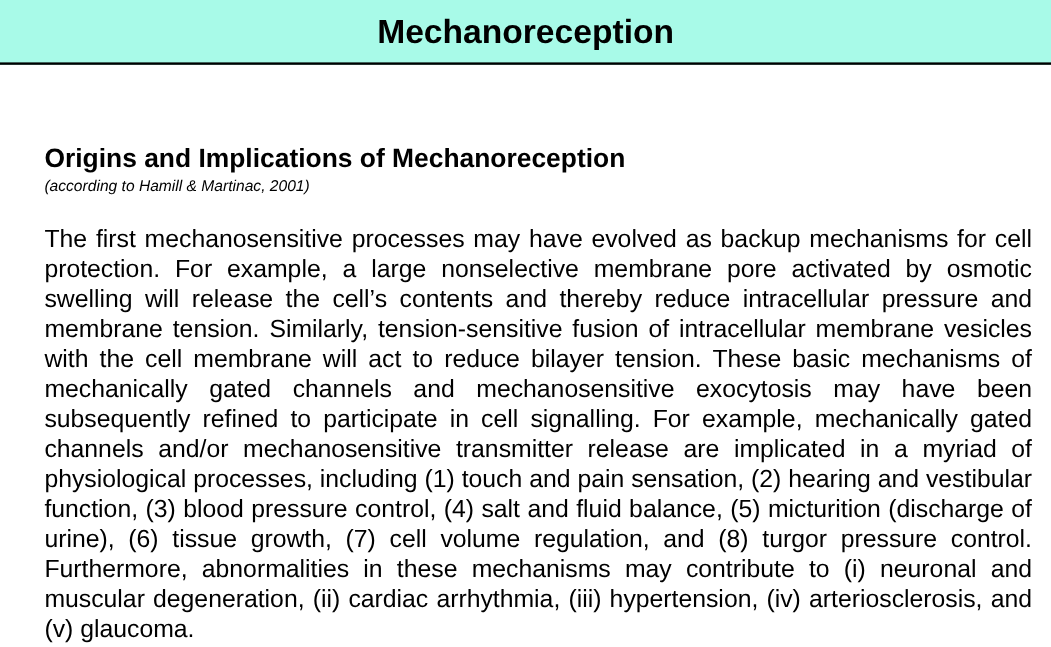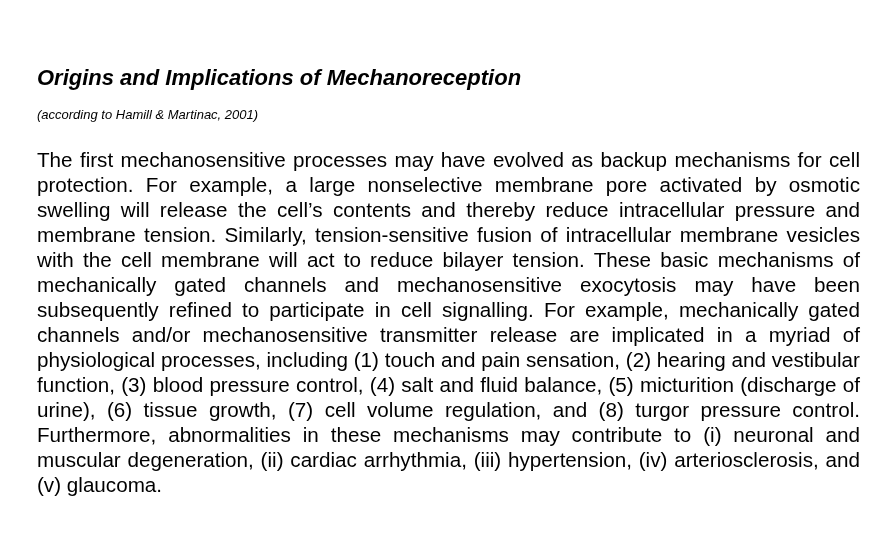--- a/index.html
+++ b/index.html
@@ -38,43 +38,45 @@
     padding-top: 2px;
   }
   .content {
     padding: 0 16px 0 37px; 
   }
   .section-title {
     margin: 66px 0 0 0;
     font-size: 22px;
     line-height: 24px;
     font-weight: bold;
-    font-style: italic;
   }
   .section-subtitle {
-    margin-top: 16px;
+    margin-top: 2px;
     font-size: 13px;
     line-height: 17px;
     font-style: italic;
     font-weight: normal;
   }
   .body-text {
     margin: 24px 0 0 0;
     font-size: 20.65px;
     line-height: 25px;
     text-align: justify;
     text-align-last: left;
   }
   .body-text b { font-weight: normal; }
 </style>
 </head>
 <body>
 
 <div class="slide">
 
+  <header class="slide-header">
+    <h1 class="slide-title">Mechanoreception</h1>
+  </header>
 
   <main class="content">
 
     <h2 class="section-title">Origins and Implications of Mechanoreception</h2>
 
     <div class="section-subtitle">(according to Hamill &amp; Martinac, 2001)</div>
 
     <p class="body-text"><span>The </span><b>first mechanosensitive processes</b><span> may have evolved as backup mechanisms for </span><b>cell protection</b><span>. For example, a large nonselective membrane pore activated by osmotic swelling will release the cell’s contents and thereby reduce intracellular pressure and membrane tension. Similarly, tension-sensitive fusion of intracellular membrane vesicles with the cell membrane will act to reduce bilayer tension. These basic mechanisms of mechanically gated channels and mechanosensitive exocytosis may have been subsequently refined to participate in cell signalling. For example, mechanically gated channels and/or mechanosensitive transmitter release are implicated in a myriad of physiological processes, including (1) </span><b>touch and pain sensation</b><span>, (2) </span><b>hearing and vestibular function</b><span>, (3) </span><b>blood pressure control</b><span>, (4) </span><b>salt and fluid balance</b><span>, (5) </span><b>micturition</b><span> (discharge of urine), (6) </span><b>tissue growth</b><span>, (7) </span><b>cell volume regulation</b><span>, and (8) </span><b>turgor pressure control</b><span>. Furthermore, </span><b>abnormalities</b><span> in these mechanisms may contribute to (i) </span><b>neuronal and muscular degeneration</b><span>, (ii) </span><b>cardiac arrhythmia</b><span>, (iii) </span><b>hypertension</b><span>, (iv) </span><b>arteriosclerosis</b><span>, and (v) </span><b>glaucoma</b><span>.</span></p>
 
   </main>

